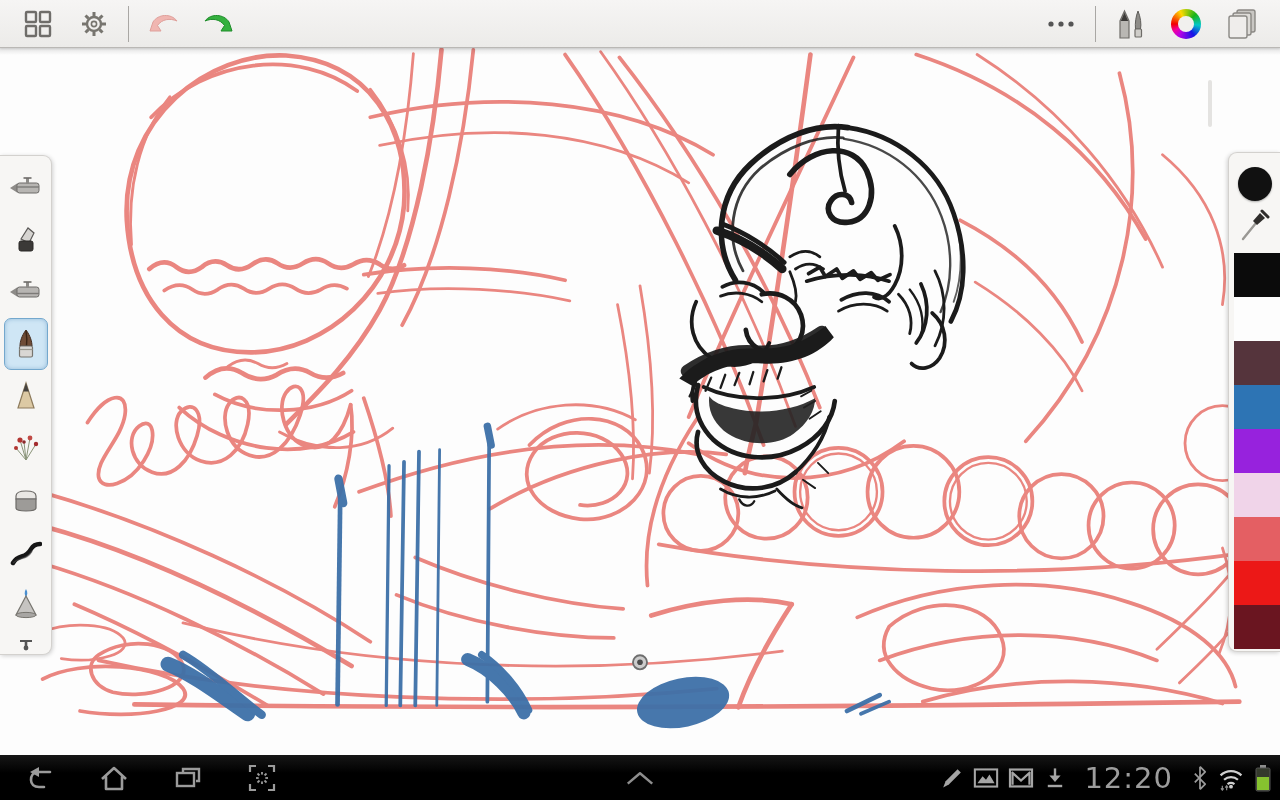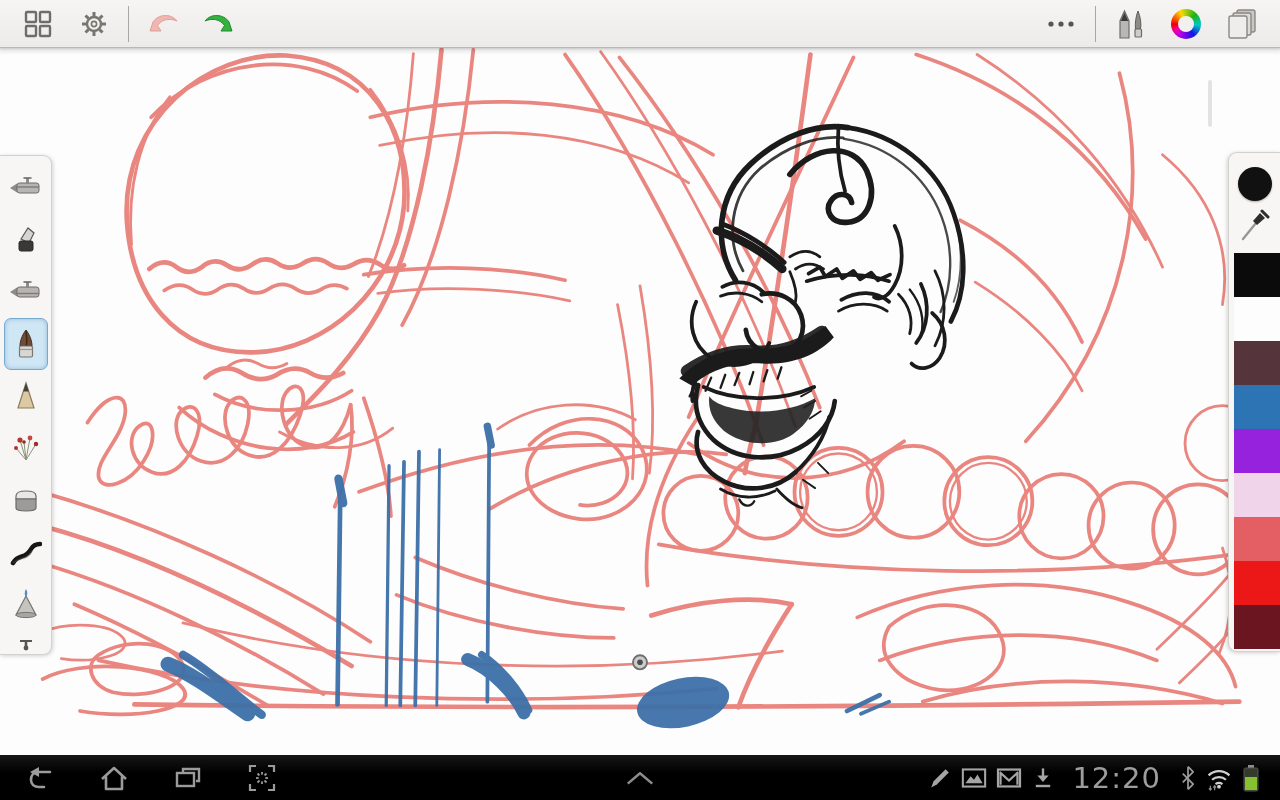--- a/index.html
+++ b/index.html
@@ -47,21 +47,21 @@
   #eyedropper { width:34px; height:34px; margin:2px auto 10px; cursor:pointer; }
   #swatch-col { flex:1; display:flex; flex-direction:column; margin-left:5px; }
   .swatch { height:44px; flex:none; cursor:pointer; }
 
   
   #navbar { position:absolute; left:0; top:755px; width:1280px; height:45px;
     background:linear-gradient(#161616,#000 40%); display:flex; align-items:center; z-index:30; }
   .nav-left { display:flex; align-items:center; gap:42px; padding-left:24px; }
   .nav-btn { width:32px; height:32px; display:flex; align-items:center; justify-content:center; cursor:pointer; }
   #nav-center { position:absolute; left:50%; transform:translateX(-50%); }
-  .nav-right { margin-left:auto; display:flex; align-items:center; gap:9px; padding-right:20px;text-align:center; }
+  .nav-right { margin-left:auto; display:flex; align-items:center; gap:9px; padding-right:8px;text-align:center; }
   #clock { font-size:29px; color:#9d9d9d; letter-spacing:1px; margin:0 10px 0 8px; cursor:pointer; }
   .sicon { display:flex; align-items:center; justify-content:center; cursor:pointer; }
 </style>
 </head>
 <body>
 
 <div id="screen">
 
   <div id="canvas-wrap">
     <svg width="1280" height="707" viewBox="0 48 1280 755">

